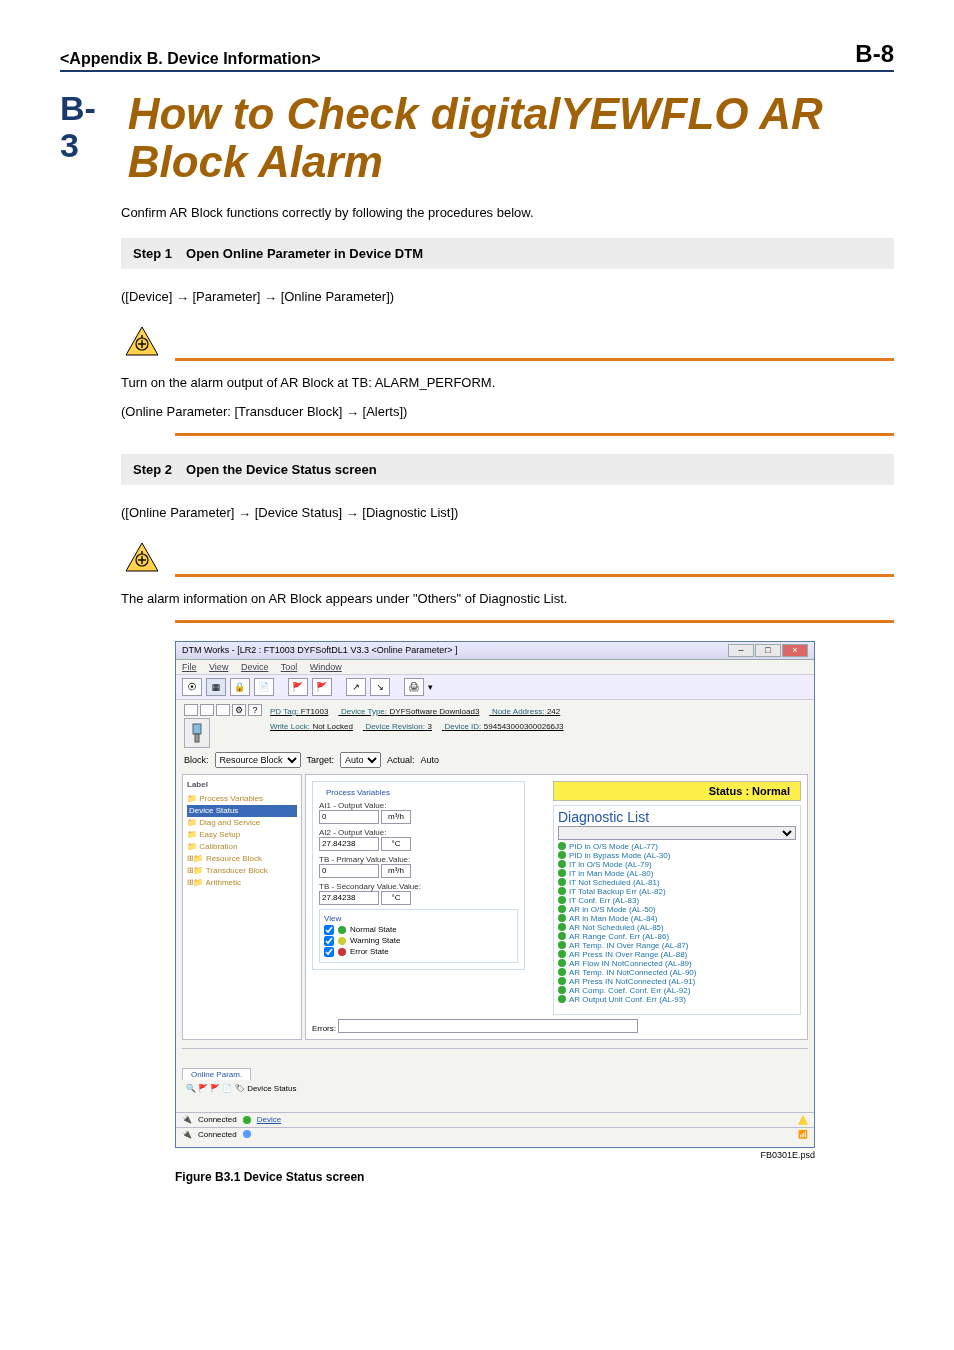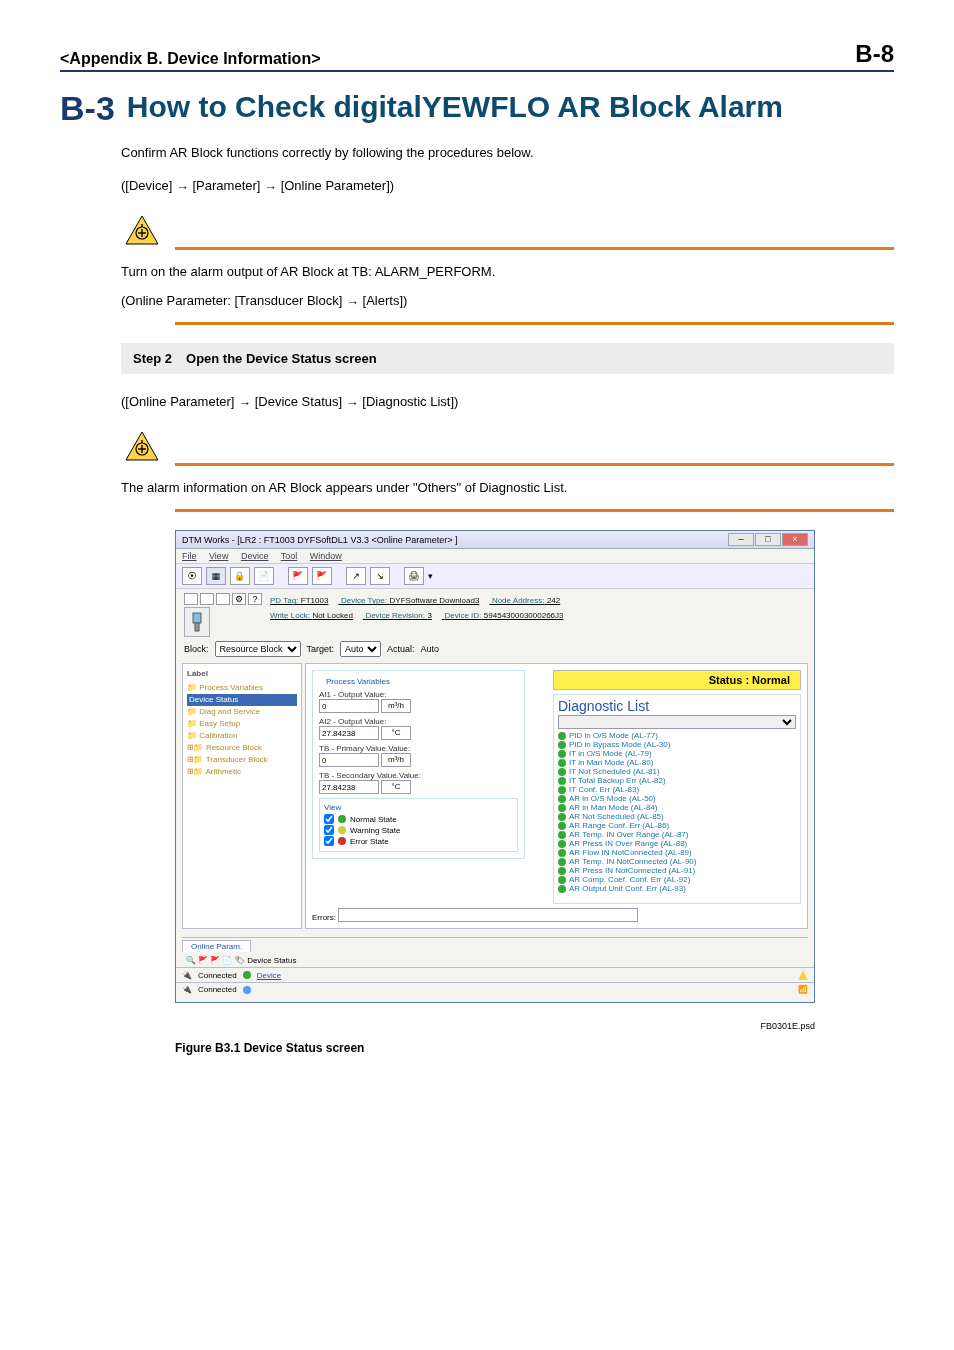--- a/index.html
+++ b/index.html
@@ -15,23 +15,23 @@
   .header-bar {
     display: flex;
     justify-content: space-between;
     align-items: flex-end;
     border-bottom: 2px solid #1a3a6e;
     padding-bottom: 2px;
     margin-bottom: 18px;
   }
   .header-appendix { font-size: 16px; font-weight: bold; color: #000; }
   .header-pagenum { font-size: 24px; font-weight: bold; color: #000; }
-  .title-row { display: flex; align-items: flex-start; gap: 12px; margin-bottom: 18px; }
+  .title-row { display: flex; align-items: flex-start; gap: 24px; margin-bottom: 18px; }
   .title-num { font-size: 34px; font-weight: bold; color: #1a3a6e; line-height: 1.1; }
-  .title-text { font-size: 30px; font-weight: bold; color: #0c4a6e; line-height: 1.1; }
+  .title-text { font-size: 44px; font-weight: bold; color: #a16207; line-height: 1.1; font-style: italic; }
   .body-indent { margin-left: 61px; }
   .intro { font-size: 13px; margin-bottom: 18px; }
   .step-bar {
     background: #ececec;
     padding: 8px 12px;
     display: flex;
     align-items: center;
     gap: 14px;
     margin-bottom: 20px;
   }
@@ -114,29 +114,29 @@
   .status-banner{
     background:#ffef4a; text-align:right; padding:3px 10px; font-weight:bold; font-size:11px; border:1px solid #bba;
   }
   .diag-box{
     border:1px solid #cde; margin-top:4px; height:210px; background:#fff; padding:3px 4px; overflow:hidden; font-size:8px;
   }
   .diag-title{ color:#25a; font-size:14px; margin-bottom:1px;}
   .combo { width:100%; height:14px; border:1px solid #99a; margin-bottom:2px;}
   .diag-item{ display:flex; gap:3px; align-items:center; font-size:8px; color:#27a; white-space:nowrap;}
   .diag-item .di{ width:8px;height:8px;border-radius:50%; background:#3a3; flex:0 0 8px;}
-  .ss-bottombar{ border-top:1px solid #bbc; margin:4px 6px 0 6px; padding:2px 0; font-size:8px;}
+  .ss-bottombar{ border-top:1px solid #bbc; margin:4px 6px 0 6px; padding:19px 0; font-size:8px;}
   .tab{ display:inline-block; border:1px solid #bbc; border-bottom:none; padding:1px 8px; background:#fff; color:#25a;}
   .ss-status{
     border-top:1px solid #bbc; padding:2px 6px; font-size:8px; display:flex; gap:6px; align-items:center;
   }
   .ss-status .led{ width:8px;height:8px;border-radius:50%; background:#3a3;}
   .ss-status .ledb{ width:8px;height:8px;border-radius:50%; background:#59f;}
   .ss-status .war{ width:10px;height:10px; background:#fc3; clip-path:polygon(50% 0,100% 100%,0 100%);}
-  .fig-caption-row{ display:flex; justify-content:space-between; width:640px; margin-top:18px;}
+  .fig-caption-row{ display:flex; justify-content:space-between; width:640px; margin-top:2px;}
   .fig-id{ font-size:9px; text-align:right; }
   .fig-caption{ font-size:12px; font-weight:bold; margin-top:10px;}
   .arrow { font-family: Arial; }
 </style>
 </head>
 <body>
 
 <div class="page">
   <div class="header-bar">
     <span class="header-appendix">&lt;Appendix B.  Device Information&gt;</span>
@@ -144,20 +144,24 @@
   </div>
 
   <div class="title-row">
     <div class="title-num">B-3</div>
     <div class="title-text">How to Check digitalYEWFLO AR Block Alarm</div>
   </div>
 
   <div class="body-indent">
     <p class="intro">Confirm AR Block functions correctly by following the procedures below.</p>
 
+    <div class="step-bar">
+      <span class="step-num">Step 1</span>
+      <span class="step-label">Open Online Parameter in Device DTM</span>
+    </div>
 
     <p class="path-text arrow">([Device] → [Parameter] → [Online Parameter])</p>
   </div>
 
   <div class="warn-row">
     <svg class="warn-icon" viewBox="0 0 34 30">
       <polygon points="17,1 33,29 1,29" fill="#ffd24a" stroke="#000" stroke-width="1"></polygon>
       <circle cx="17" cy="18" r="6" fill="none" stroke="#000" stroke-width="1.2"></circle>
       <line x1="17" y1="14" x2="17" y2="22" stroke="#000" stroke-width="1.4"></line>
       <line x1="13" y1="18" x2="21" y2="18" stroke="#000" stroke-width="1.4"></line>

